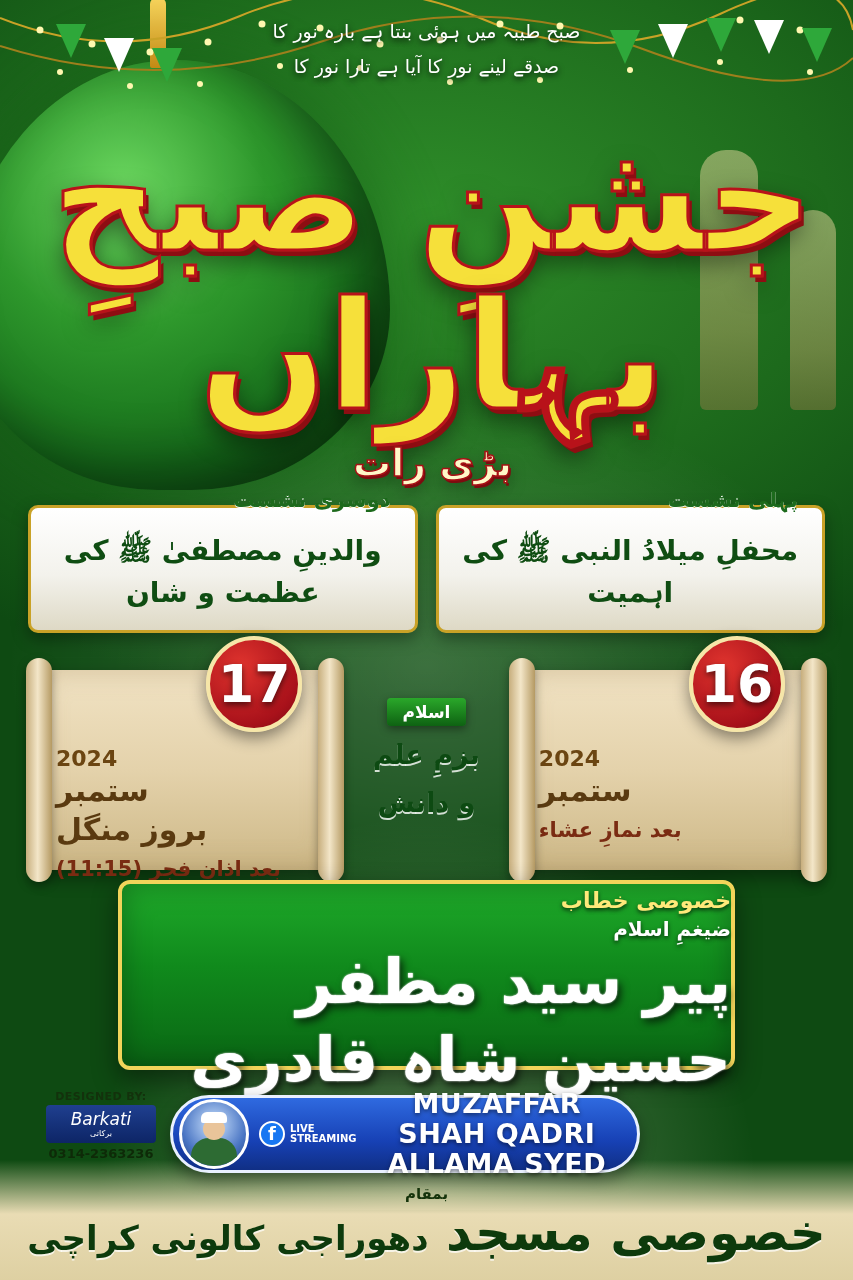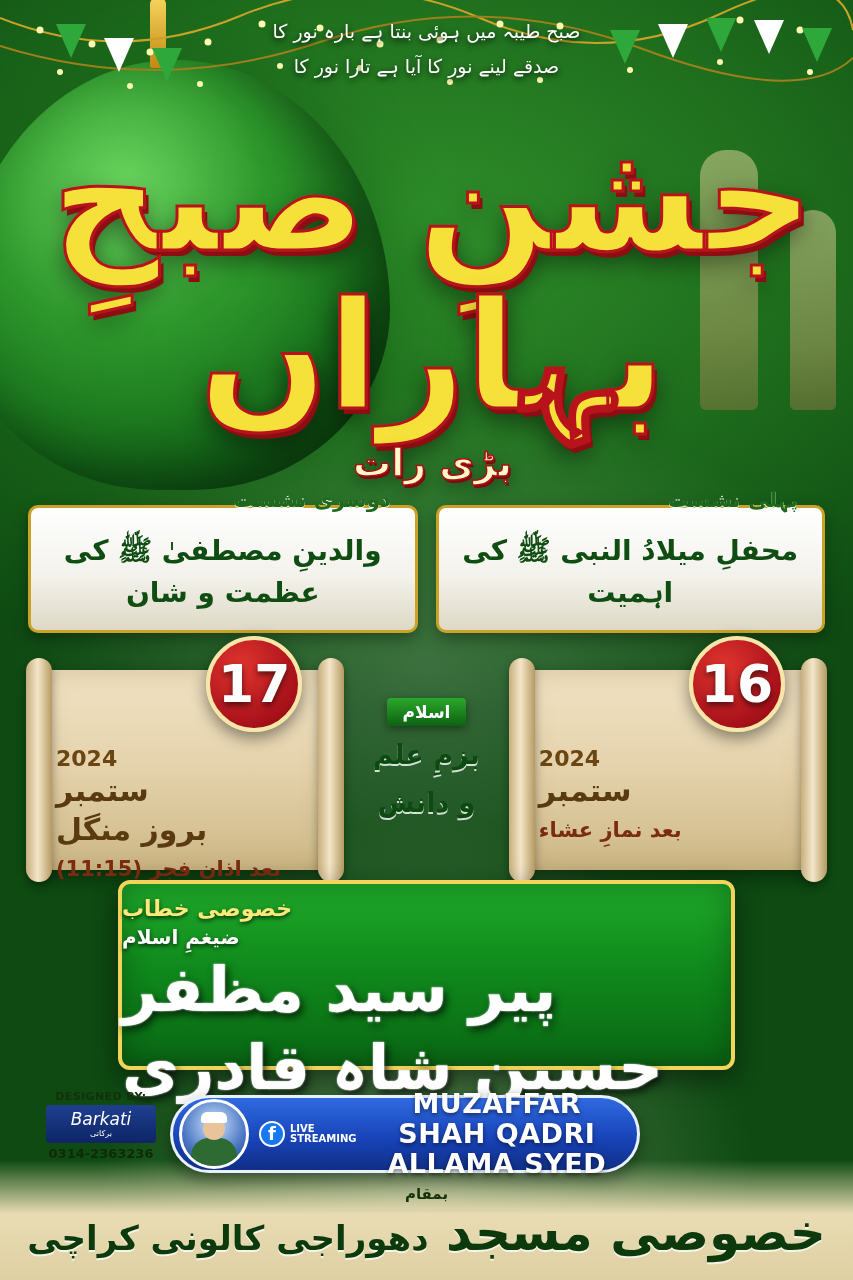--- a/index.html
+++ b/index.html
@@ -249,23 +249,23 @@
   
   .speaker-panel {
     position: absolute;
     left: 118px; right: 118px;
     top: 880px;
     height: 190px;
     background: linear-gradient(180deg, #1faa2a 0%, #108a1c 45%, #0a6714 100%);
     border: 4px solid #f2d45a;
     border-radius: 12px;
     box-shadow: 0 10px 26px rgba(0,0,0,0.45), inset 0 0 30px rgba(0,0,0,0.3);
-    text-align: left;
-    direction: rtl;
-    padding-top: 12px;
+    text-align: right;
+    direction: rtl;
+    padding-top: 4px;
   }
   .speaker-top {
     font-size: 22px;
     font-weight: bold;
     color: #ffe97a;
     text-shadow: 0 2px 4px rgba(0,0,0,0.7);
   }
   .speaker-title {
     margin-top: 4px;
     font-size: 20px;

